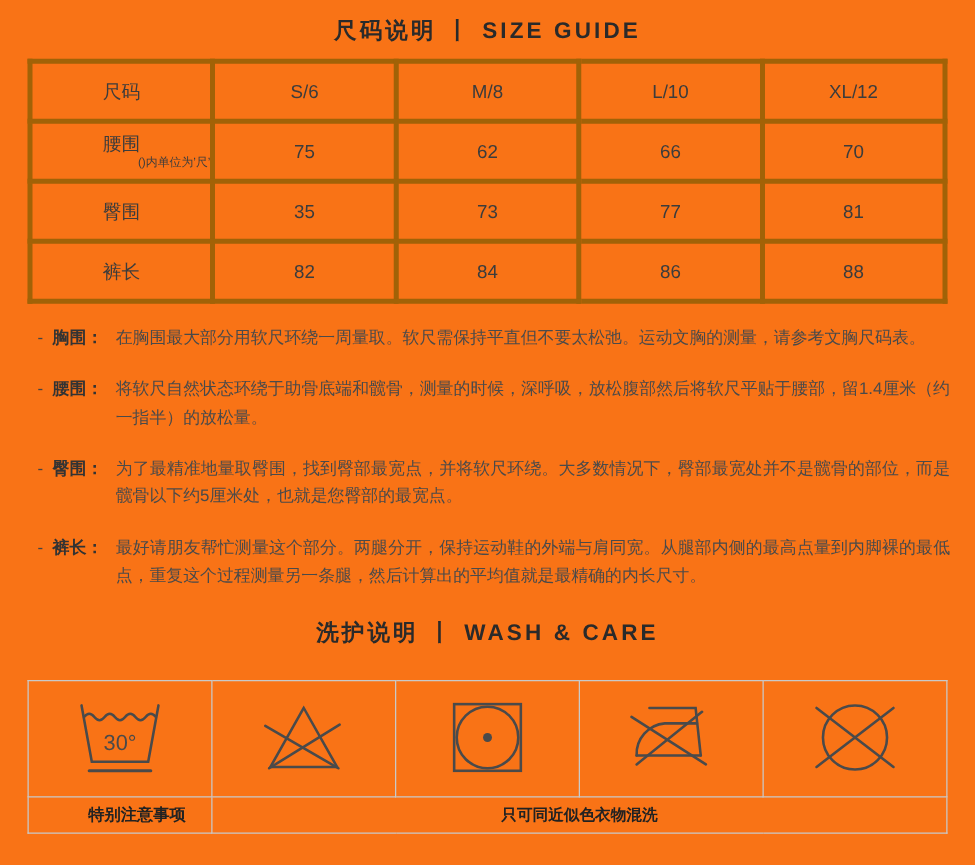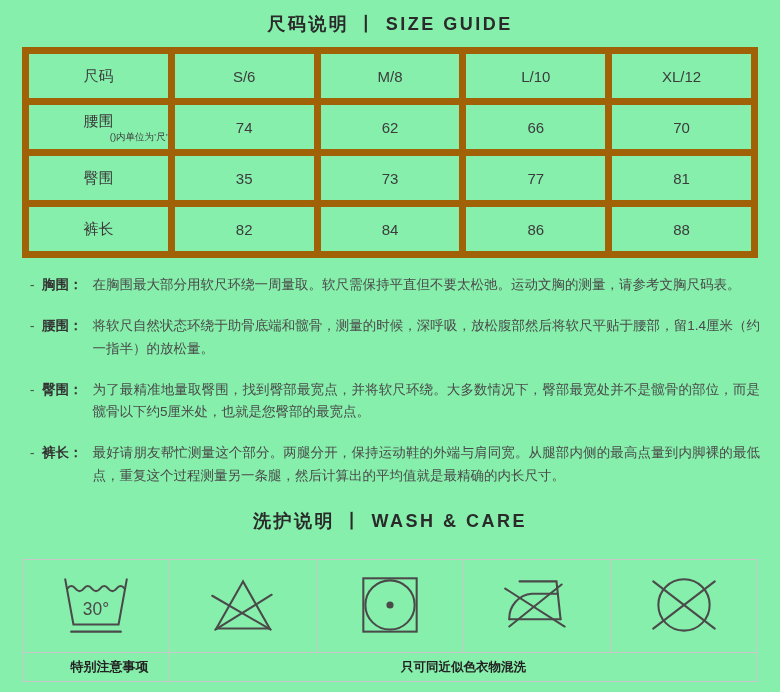--- a/index.html
+++ b/index.html
@@ -1,37 +1,37 @@
 <!DOCTYPE html>
 <html><head>
 <meta charset="utf-8">
 <style>
   html, body { margin:0; padding:0; background:#ffffff; }
   body {
     width:780px; height:692px;
     font-family:"Liberation Sans","DejaVu Sans",sans-serif;
     color:#3c3c3c;
   }
-  .page { position:relative; width:780px; height:692px; overflow:hidden; background:#86efac; }
+  .page { position:relative; width:780px; height:692px; overflow:hidden; background:#f97316; }
 
   .section-title {
     text-align:center; font-size:18px; font-weight:bold; color:#2a2a2a;
     letter-spacing:2.5px; white-space:nowrap;
   }
   .title-sep { padding:0 8px; font-weight:bold; }
   #size-guide-title { padding-top:12px; }
   #wash-care-title { margin-top:22px; }
 
   
   table { border-collapse:collapse; table-layout:fixed; }
   .size-table {
     width:736px; margin:11px 22px 0 22px;
   }
   .size-table td {
-    border:7px solid #a16207; text-align:center; vertical-align:middle;
+    border:4px solid #a16207; text-align:center; vertical-align:middle;
     height:44px; font-size:15px; color:#3c3c3c; padding:0;
   }
   .size-table .row-label { font-size:15px; }
   .size-table .sub-label { font-size:9.5px; color:#3c3c3c; line-height:1.2;text-align:right; }
 
   
   .notes { margin:16px 20px 0 30px; }
   .note { display:flex; align-items:flex-start; margin-bottom:19px; }
   .note-dash { flex:0 0 12px; font-size:13.5px; color:#444; line-height:1.65; }
   .note-label { flex:0 0 auto; font-weight:bold; font-size:13.5px; color:#333;
@@ -72,21 +72,21 @@
       <td>S/6</td>
       <td>M/8</td>
       <td>L/10</td>
       <td>XL/12</td>
     </tr>
     <tr>
       <td>
         <div class="row-label">腰围</div>
         <div class="sub-label">()内单位为’尺’</div>
       </td>
-      <td>74</td>
+      <td>75</td>
       <td>62</td>
       <td>66</td>
       <td>70</td>
     </tr>
     <tr>
       <td>
         <div class="row-label">臀围</div>
       </td>
       <td>35</td>
       <td>73</td>

